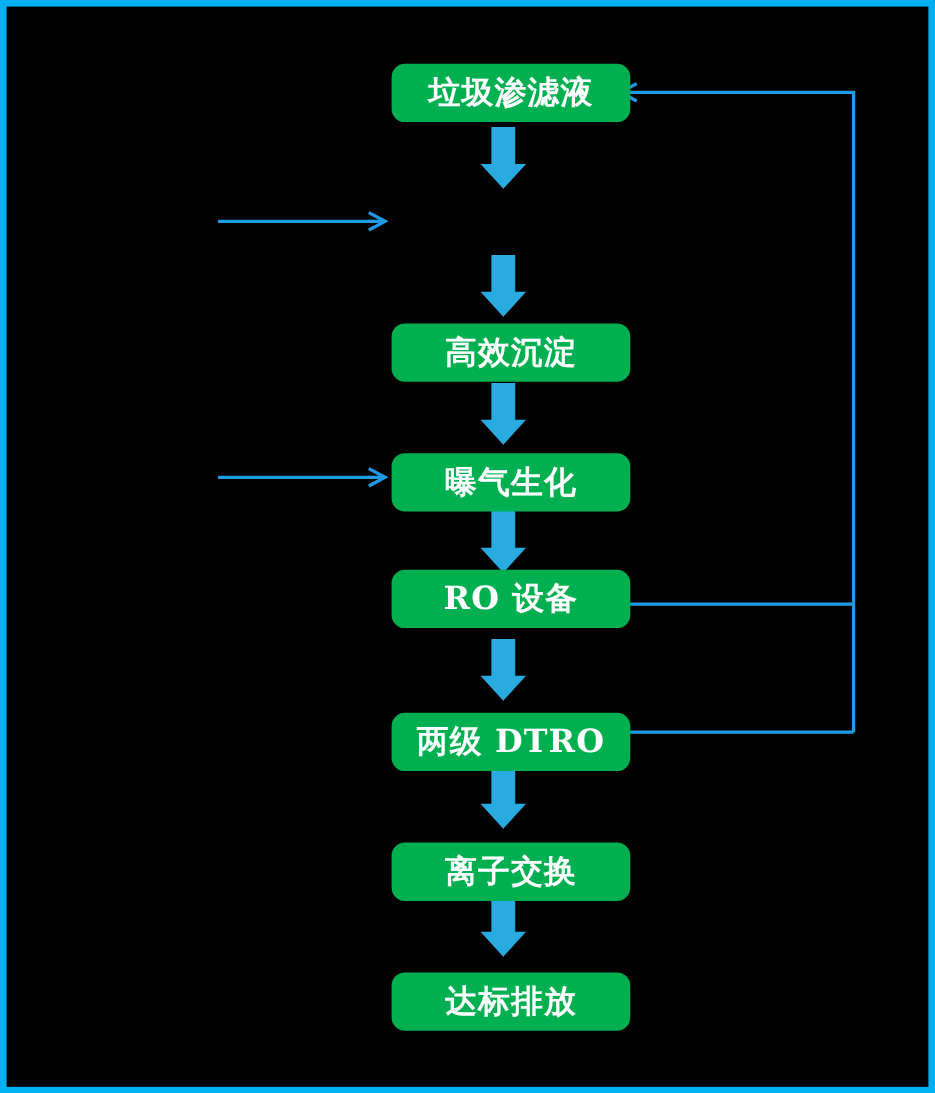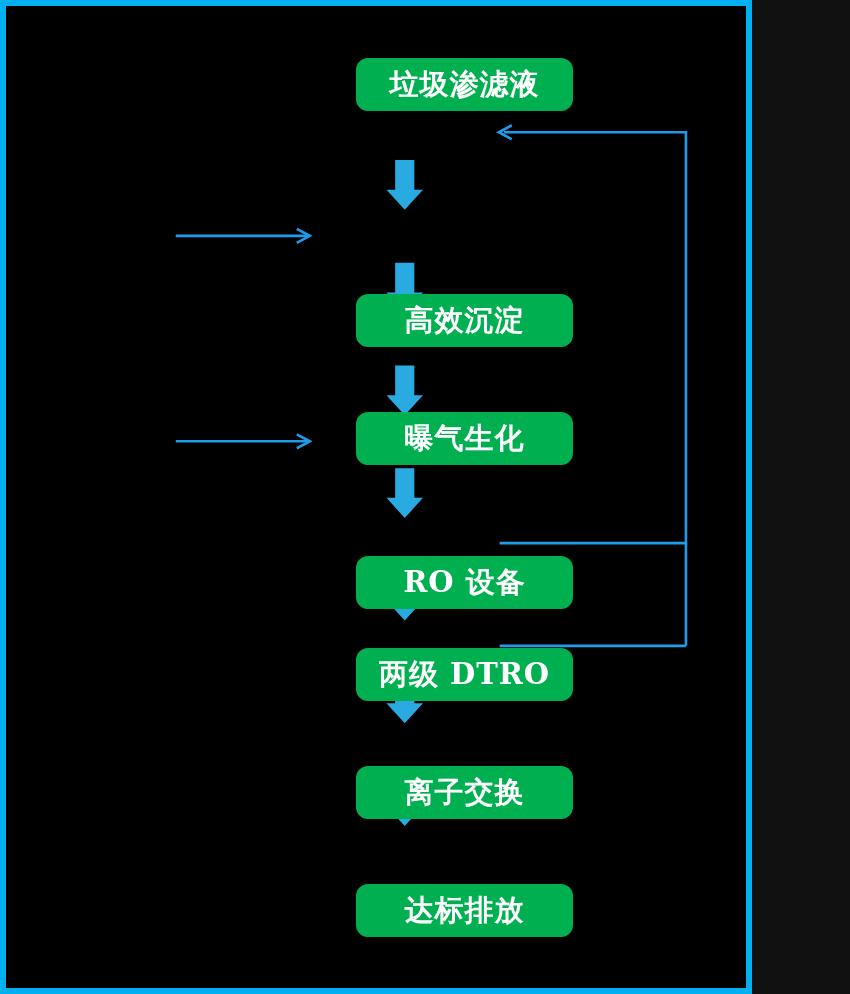--- a/index.html
+++ b/index.html
@@ -6,21 +6,21 @@
     --background:#000000;
     --border:#00b0f0;
     --node-fill:#00b050;
     --node-text:#ffffff;
     --arrow-block:#29abe2;
     --arrow-line:#1e9be9;
   }
   html,body{margin:0;padding:0;background:#111;}
   .canvas{
     position:relative;
-    width:752px;height:994px;
+    width:850px;height:994px;
     box-sizing:border-box;
     background:var(--background);
     border:6px solid var(--border);
     overflow:hidden;
     font-family:"DejaVu Serif","Liberation Serif",serif;
   }
   .connectors{
     position:absolute;left:0;top:0;width:100%;height:100%;
     pointer-events:none;
   }
@@ -90,21 +90,21 @@
 
   <div class="node" style="top:52px">
     <span>垃圾渗滤液</span>
   </div>
   <div class="node" style="top:288px">
     <span>高效沉淀</span>
   </div>
   <div class="node" style="top:406px">
     <span>曝气生化</span>
   </div>
-  <div class="node" style="top:550px">
+  <div class="node" style="top:512px">
     <span>RO 设备</span>
   </div>
   <div class="node" style="top:642px">
     <span>两级 DTRO</span>
   </div>
   <div class="node" style="top:878px">
     <span>达标排放</span>
   </div>
   <div class="node" style="top:760px">
     <span>离子交换</span>

